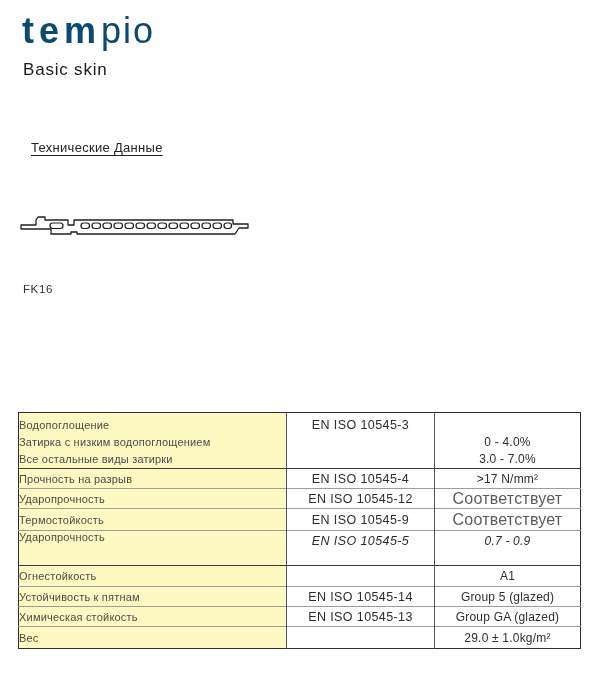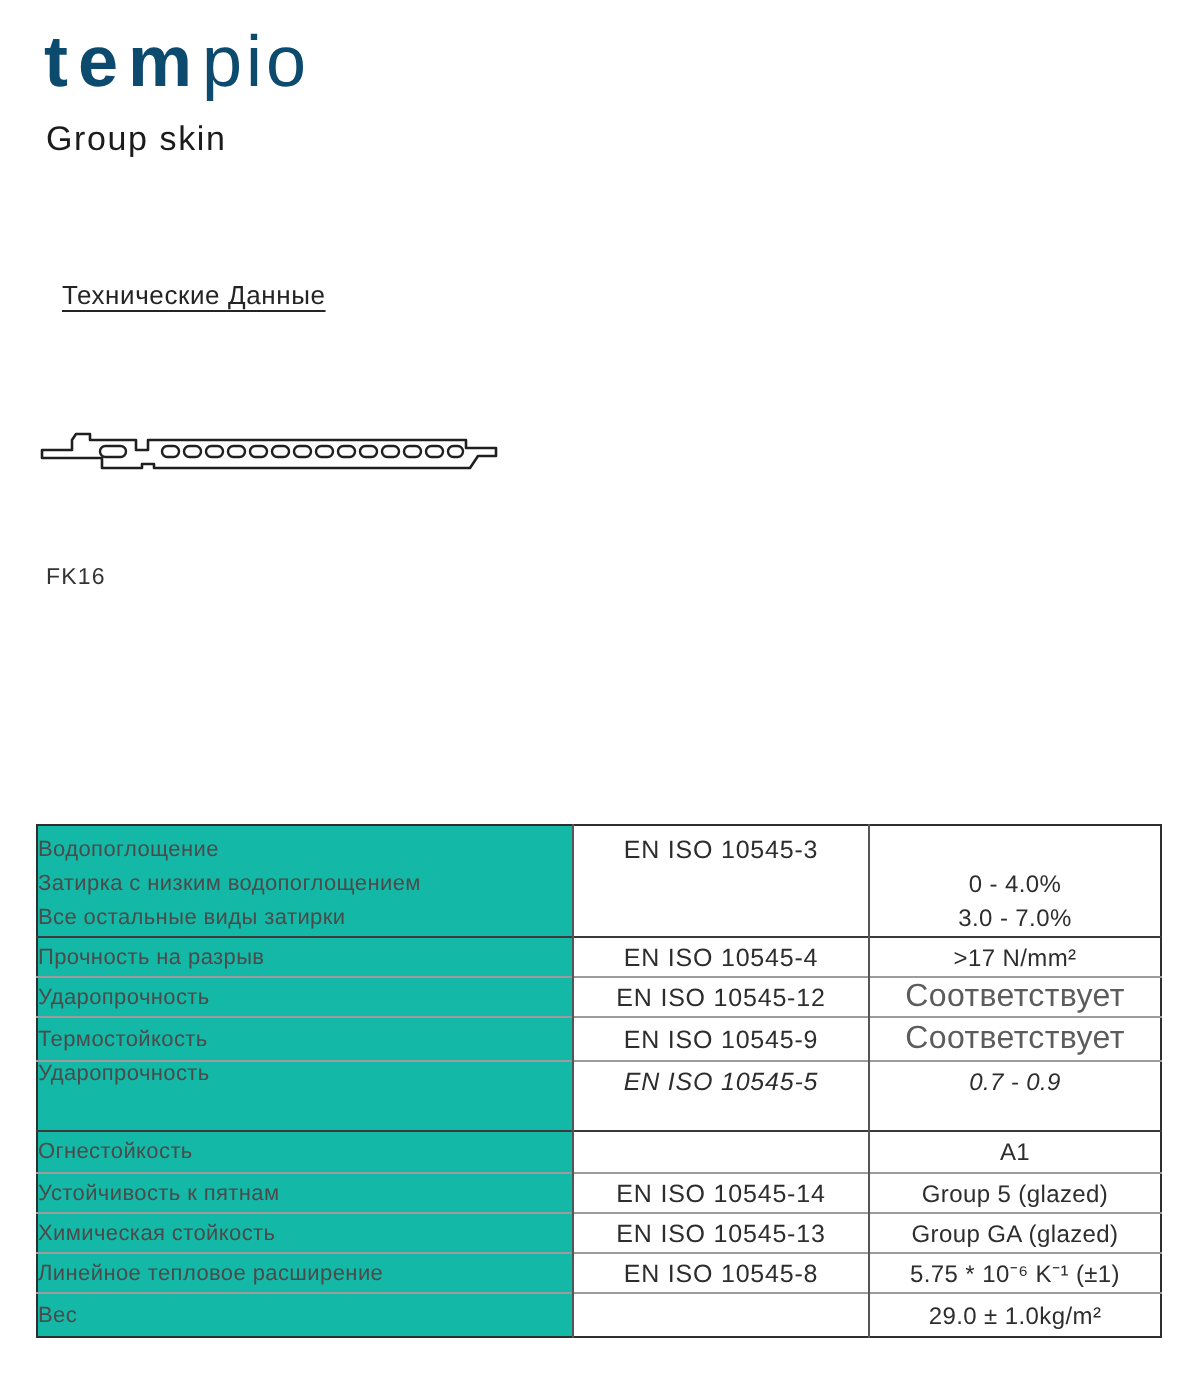--- a/index.html
+++ b/index.html
@@ -58,21 +58,21 @@
   }
   table.tech td {
     padding: 0;
     vertical-align: middle;
     overflow: hidden;
   }
   table.tech tr + tr td { border-top: 1px solid #9c9c9c; margin-left: 15px; }
   table.tech tr.dark-top td { border-top: 1px solid #3a3a3a; }
   td.c-std, td.c-val { border-left: 1px solid #555; }
   td.c-label {
-    background: #14b8a6;
+    background: #fef9c3;
     font-size: 11px; color: #4b4b4b;
     padding-left: 12px; padding-right: 6px;
     letter-spacing: 0.2px;
   }
   td.c-std {
     text-align: center;
     font-size: 12.5px; color: #2d2d2d;
     letter-spacing: 0.4px;
   }
   td.c-val {
@@ -98,21 +98,21 @@
 </style>
 </head>
 <body>
 
 <div class="page">
 
   <div class="logo">
     <span class="bold">tem</span><span class="light">pio</span>
   </div>
 
-  <div class="subtitle">Group skin</div>
+  <div class="subtitle">Basic skin</div>
 
   <div class="section-heading">Технические Данные</div>
 
   <svg class="profile-svg" width="232" height="34" viewBox="0 0 232 34">
     <g fill="#ffffff" stroke="#1f1f1f" stroke-width="1.3" stroke-linejoin="round">
       <path d="M1,13 L16,13 L16,8 L18,5 L25,5 L25,8 L48,8 L48,13 L54,13 L54,8 L213,8
                L213,12 L228,12 L228,16 L219,16 L215,22 L57,22 L57,20 L51,20 L51,22
                L31,22 L31,17 L1,17 Z"></path>
     </g>
     <g fill="#ffffff" stroke="#1f1f1f" stroke-width="1.2">
@@ -190,25 +190,20 @@
       <tr class="r7">
         <td class="c-label">Устойчивость к пятнам</td>
         <td class="c-std">EN ISO 10545-14</td>
         <td class="c-val">Group 5 (glazed)</td>
       </tr>
       <tr class="r8">
         <td class="c-label">Химическая стойкость</td>
         <td class="c-std">EN ISO 10545-13</td>
         <td class="c-val">Group GA (glazed)</td>
       </tr>
-      <tr class="r9">
-        <td class="c-label">Линейное тепловое расширение</td>
-        <td class="c-std">EN ISO 10545-8</td>
-        <td class="c-val">5.75 * 10⁻⁶ K⁻¹ (±1)</td>
-      </tr>
       <tr class="r10">
         <td class="c-label">Вес</td>
         <td class="c-std"></td>
         <td class="c-val">29.0 ± 1.0kg/m²</td>
       </tr>
     </tbody>
   </table>
 
 </div>
 

